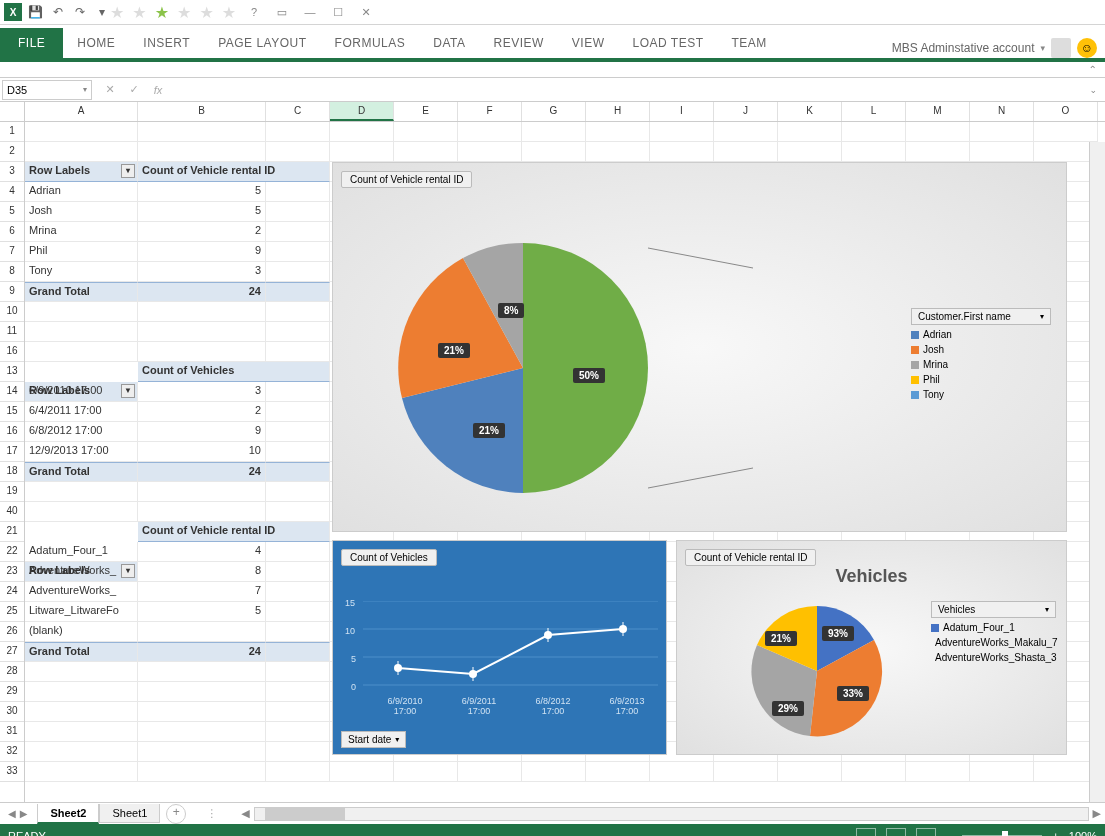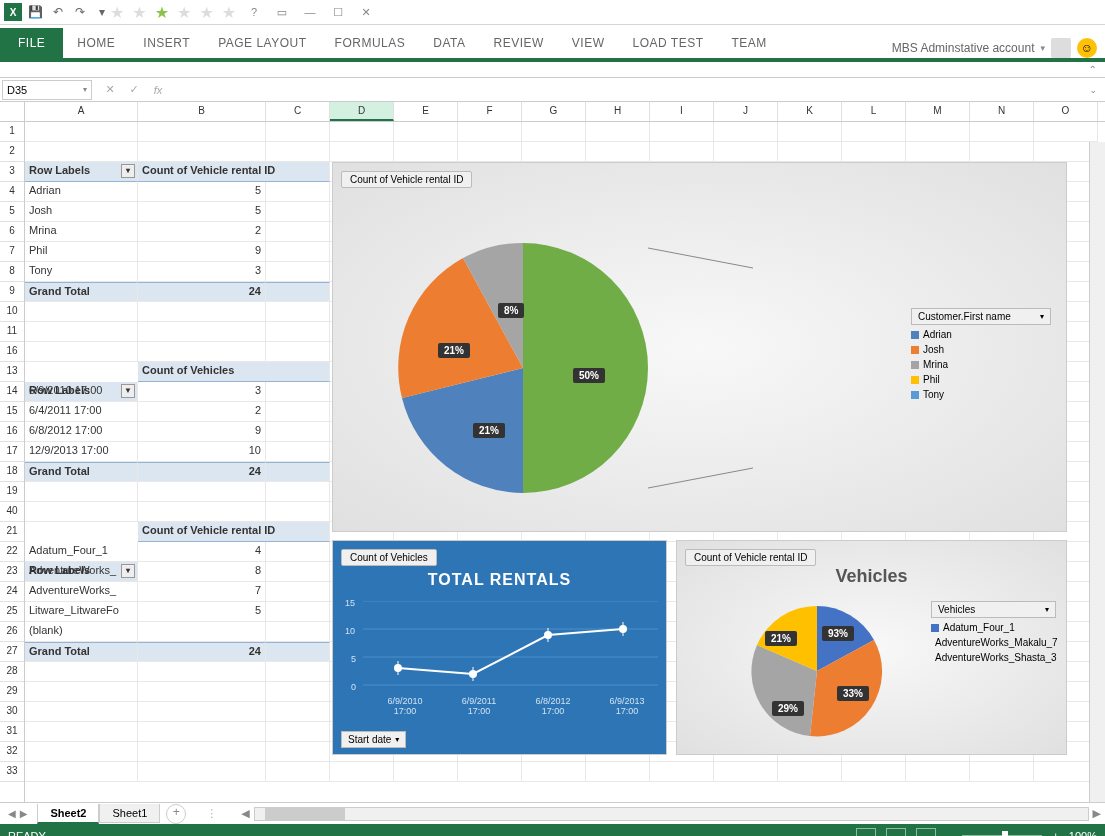--- a/index.html
+++ b/index.html
@@ -255,21 +255,20 @@
             <div class="legend-item">
               <div class="legend-swatch" style="background: rgb(91, 155, 213);"></div>
               <span>Tony</span>
             </div>
           </div>
       </div>
     </div>
 
     <div class="chart chart2" style="left:307px;top:418px;width:335px;height:215px">
       <div class="chart-badge">Count of Vehicles</div>
-      <div class="chart-title-white">TOTAL RENTALS</div>
       <svg style="position:absolute;left:30px;top:60px;width:295px;height:110px">
         <line x1="0" y1="0" x2="295" y2="0" stroke="#6fa8dc" stroke-width="0.5"></line>
         <line x1="0" y1="28" x2="295" y2="28" stroke="#6fa8dc" stroke-width="0.5"></line>
         <line x1="0" y1="56" x2="295" y2="56" stroke="#6fa8dc" stroke-width="0.5"></line>
         <line x1="0" y1="84" x2="295" y2="84" stroke="#6fa8dc" stroke-width="0.5"></line>
         <polyline points="35,67 110,73 185,34 260,28" stroke="#fff" stroke-width="2" fill="none"></polyline>
         <circle cx="35" cy="67" r="4" fill="#fff"></circle>
         <circle cx="110" cy="73" r="4" fill="#fff"></circle>
         <circle cx="185" cy="34" r="4" fill="#fff"></circle>
         <circle cx="260" cy="28" r="4" fill="#fff"></circle>

